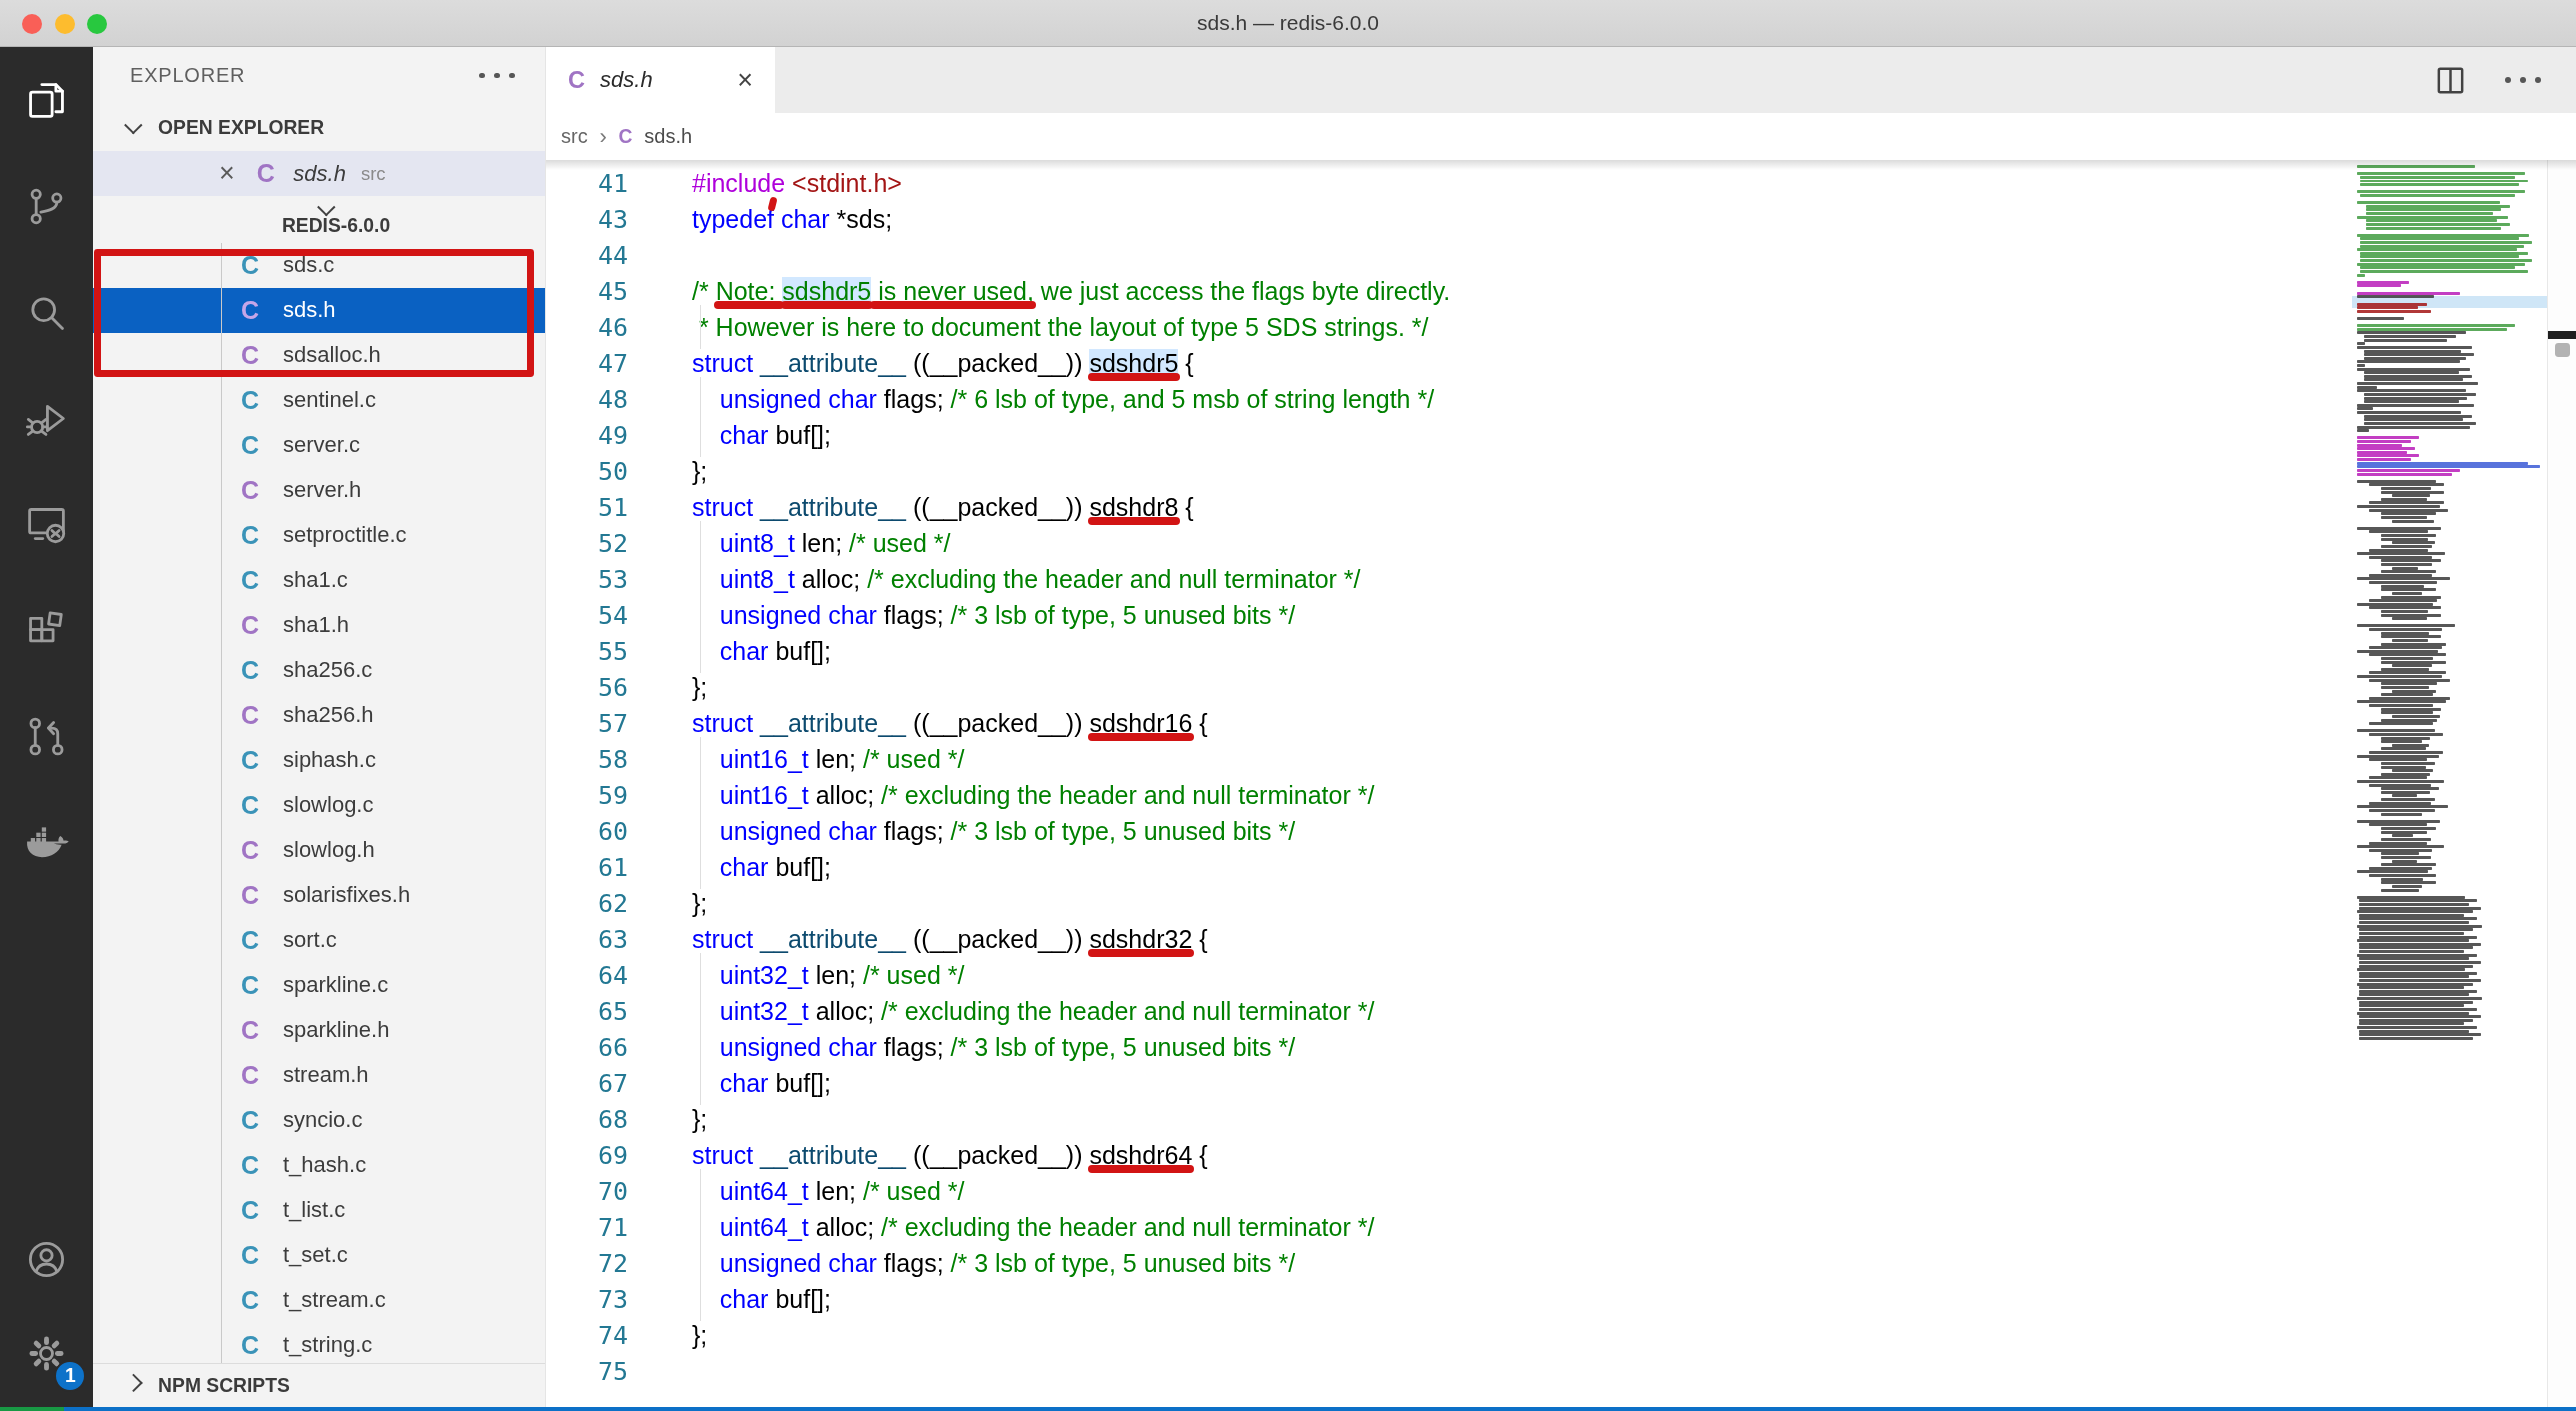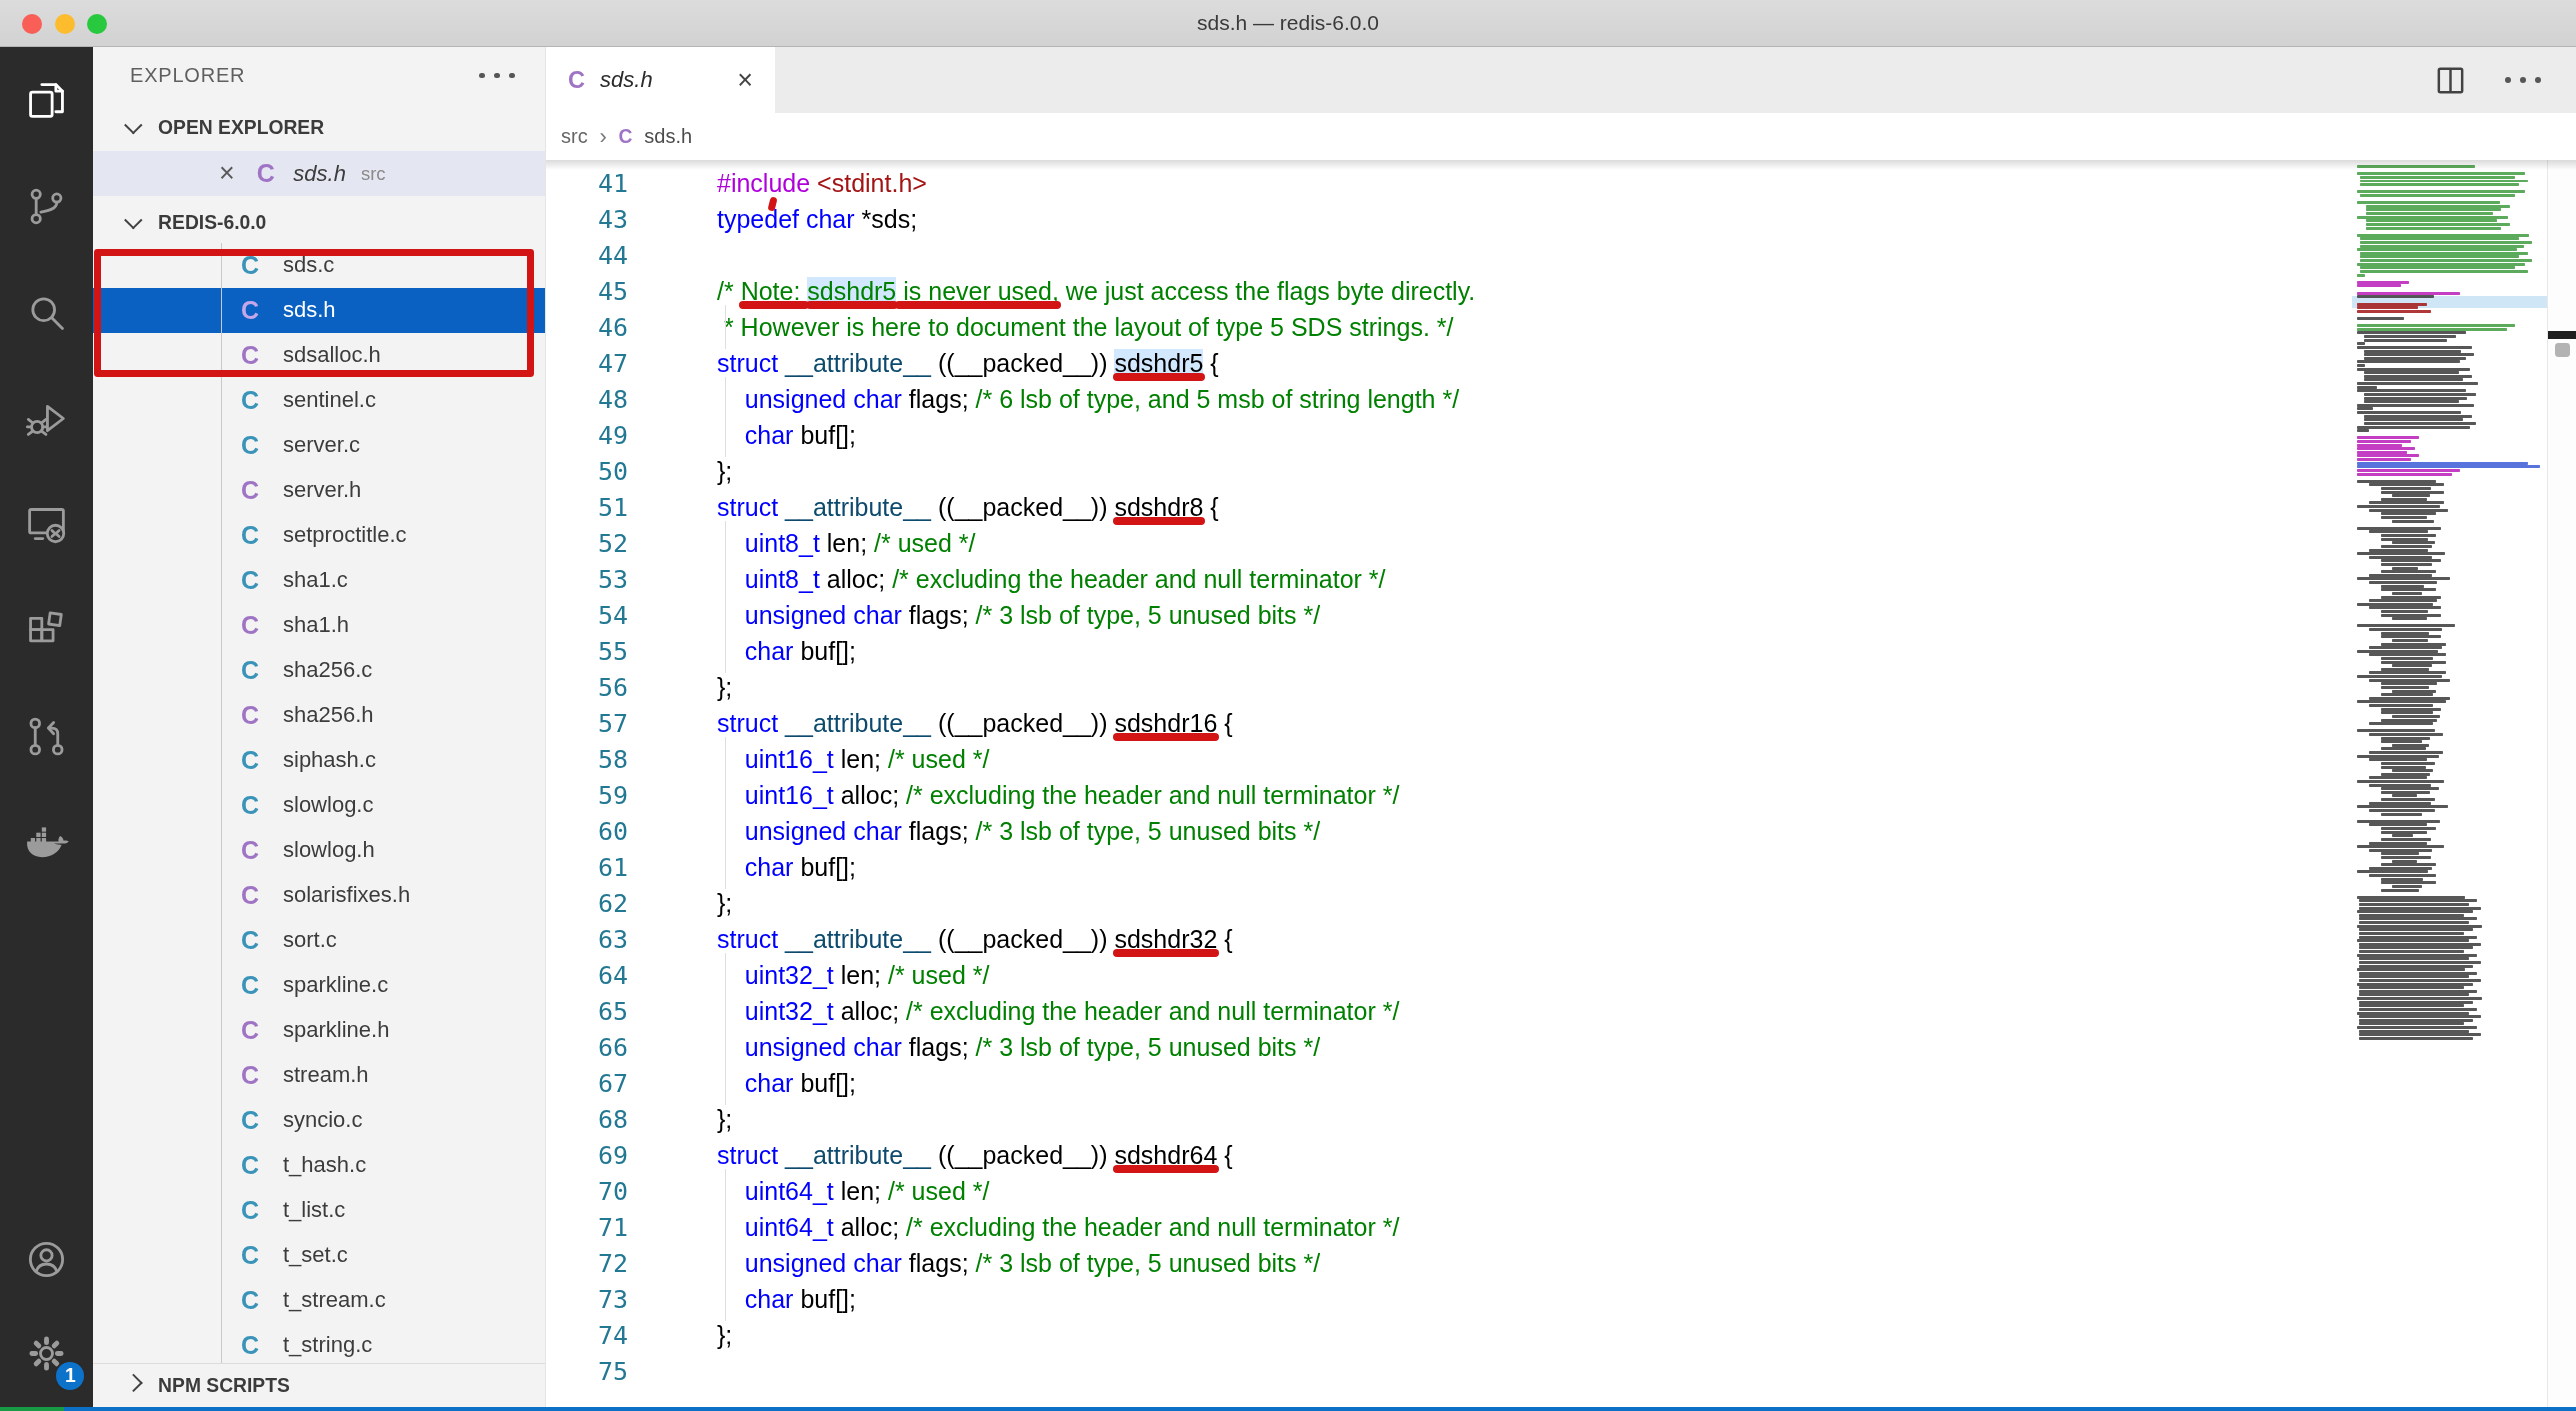--- a/index.html
+++ b/index.html
@@ -41,21 +41,21 @@
   .row{height:45px;display:flex;align-items:center;font-size:22px;color:#3c3c3c;cursor:pointer;}
   .oe-item{background:#e4e6f1;padding-left:126px;}
   .close-x{font-size:27px;color:#5a5a5a;margin-right:22px;line-height:1;}
   .cicon{font-weight:700;font-style:normal;}
   .ext-c{color:#3a93b8;}
   .ext-h{color:#a074c4;}
   .oe-item .cicon{font-size:25px;margin-right:18.5px;}
   .oe-label{font-style:italic;}
   .oe-detail{font-size:18.5px;color:#8a8a8a;margin-left:15px;}
   .tree-spacer{height:6.7px;}
-  .tree-root-header{height:40px;}
+  .tree-root-header{height:40px;flex-direction:column;}
   .file-rows{position:relative;}
   .tree-guide{position:absolute;left:128px;top:0;bottom:0;width:0.8px;background:#c9c9c9;}
   .file-row{padding-left:148px;}
   .file-row .cicon{font-size:25px;margin-right:17px;width:25px;}
   .file-row.sel{background:#0a61c2;color:#ffffff;}
   .file-row.sel .ext-h{color:#c5a6e8;}
   .npm-header{position:absolute;left:0;right:0;bottom:0;height:44px;background:#f3f3f3;
     border-top:1.7px solid #dcdcdc;display:flex;align-items:center;padding-left:34px;
     font-size:19.3px;font-weight:700;color:#3b3b3b;cursor:pointer;}
 
@@ -70,21 +70,21 @@
   .breadcrumb{height:47px;background:#ffffff;display:flex;align-items:center;padding-left:15px;
     font-size:20px;color:#666;gap:11.8px;flex-shrink:0;}
   .bc-sep{font-size:22px;color:#7a7a7a;}
   .breadcrumb .cicon{font-size:19.3px;}
   .bc-file{color:#4c4c4c;}
 
   .editor{position:relative;flex:1;background:#fff;overflow:hidden;display:flex;min-width:0;}
   .scroll-shadow{position:absolute;top:0;left:0;right:0;height:10px;z-index:6;
     background:linear-gradient(rgba(0,0,0,0.14),rgba(0,0,0,0));pointer-events:none;}
   .code-pane{flex:1;padding-top:5px;min-width:0;}
-  .line{height:36px;display:flex;align-items:center;position:relative;gap:25px;}
+  .line{height:36px;display:flex;align-items:center;position:relative;}
   .num{width:82px;text-align:right;flex-shrink:0;color:#237893;
     font-family:"DejaVu Sans Mono",monospace;font-size:25px;}
   .lc{margin-left:64px;font-family:Liberation Sans, sans-serif;font-size:25px;
     white-space:pre;position:relative;line-height:36px;}
   .line.guide .lc::before{content:"";position:absolute;left:7.6px;top:-4.2px;bottom:-4.2px;width:1.7px;background:#dedede;}
   .tk-kw{color:#0000ff;}
   .tk-cm{color:#008000;}
   .tk-pp{color:#af00db;}
   .tk-str{color:#a31515;}
   .tk-fn{color:#0c4a6e;}

